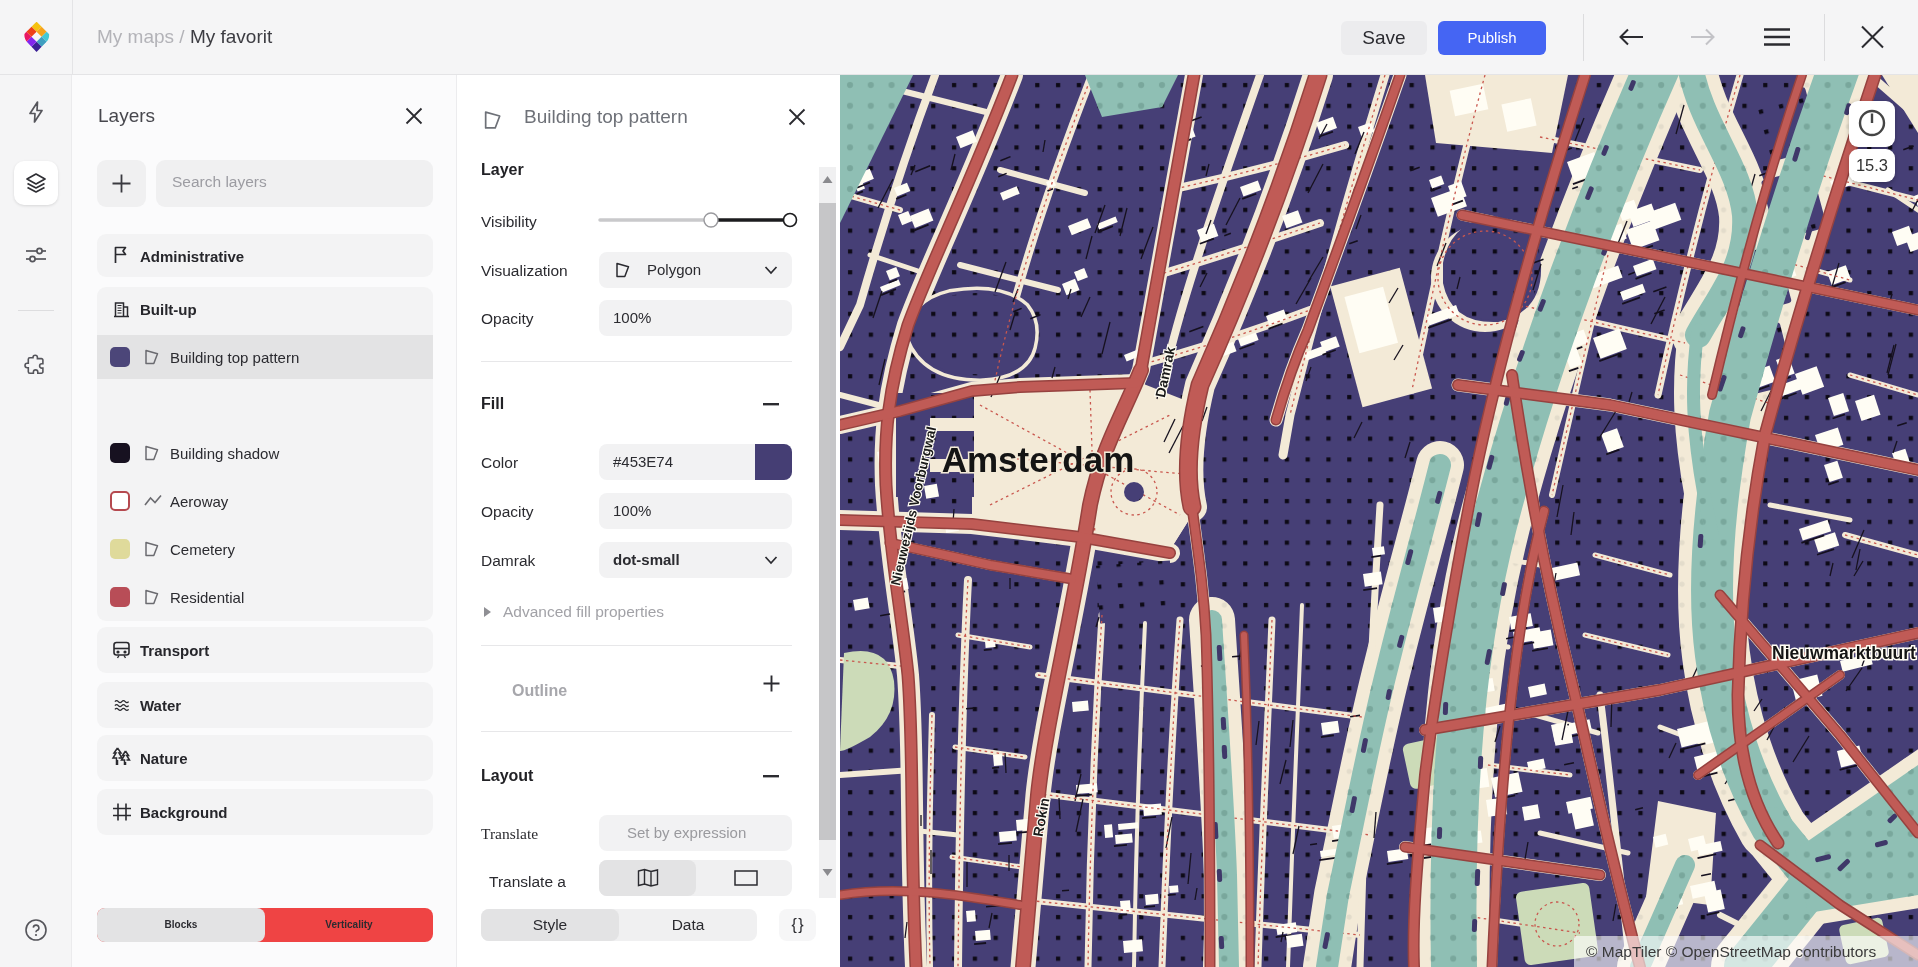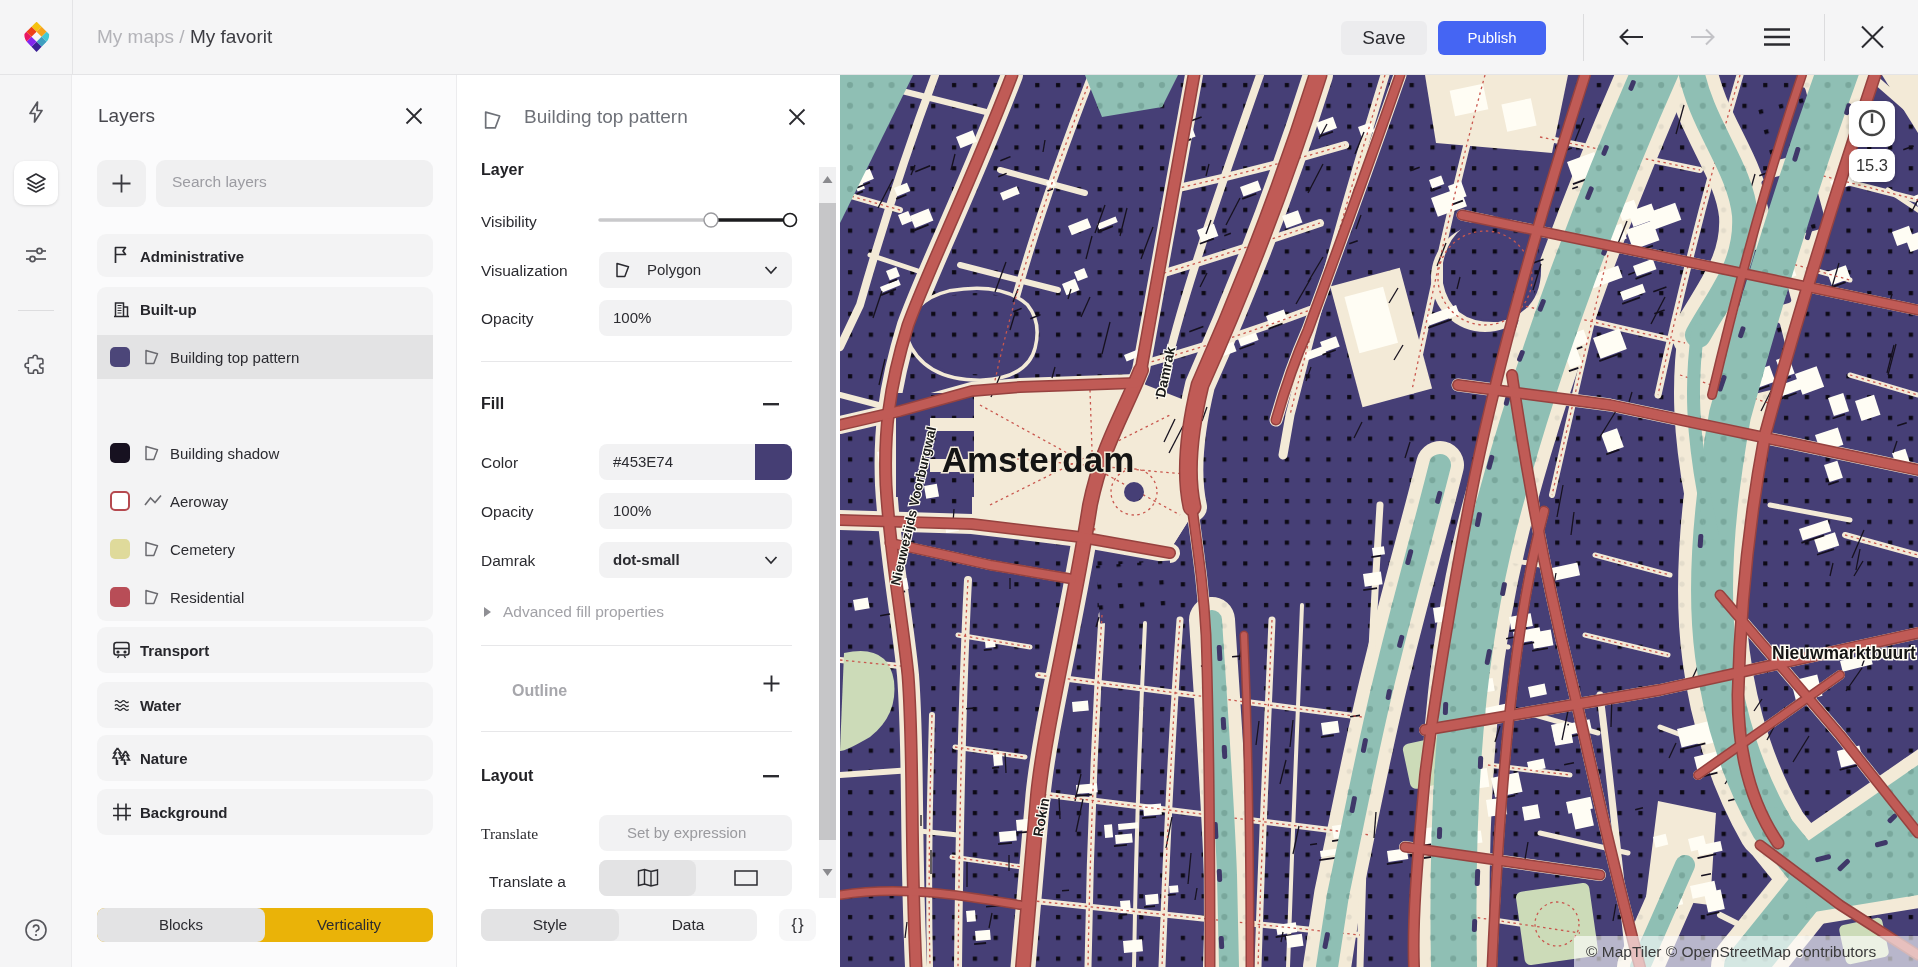--- a/index.html
+++ b/index.html
@@ -22,21 +22,21 @@
 .rico { position:absolute; left:24px; }
 
 #layers { position:absolute; left:72px; top:75px; width:385px; height:892px; background:#fbfbfc; border-right:1px solid #ececee; }
 #layers h1 { position:absolute; left:26px; top:30px; font-size:19px; font-weight:400; color:#47474d; }
 .lrow { position:absolute; left:25px; width:336px; background:#f3f3f4; border-radius:9px; }
 .lrow .ttl { font-size:15px; font-weight:bold; color:#26262b; position:absolute; left:43px; top:50%; transform:translateY(-50%); }
 .sub { position:absolute; left:0; width:336px; height:44px; }
 .sub .nm { position:absolute; left:73px; top:50%; transform:translateY(-50%); font-size:15px; color:#2b2b30; font-weight:400;}
 .swatch { position:absolute; left:13px; top:12px; width:20px; height:20px; border-radius:5px; }
 .pgico { position:absolute; left:46px; top:13px; }
-#blkbar { position:absolute; left:25px; top:833px; width:336px; height:34px; background:#eab308; border-radius:8px; font-size:15px; color:#2b2b30; }
+#blkbar { position:absolute; left:25px; top:833px; width:336px; height:34px; background:#ef4444; border-radius:8px; font-size:10px; color:#2b2b30;font-weight:bold; }
 #blkbar .on { position:absolute; left:0; top:0; width:168px; height:34px; background:#e3e3e4; border-radius:8px; text-align:center; line-height:34px; }
 #blkbar .off { position:absolute; left:168px; top:0; width:168px; height:34px; text-align:center; line-height:34px; }
 
 #props { position:absolute; left:457px; top:75px; width:383px; height:892px; background:#fff; }
 #props .hico { position:absolute; left:25px; top:34px; }
 #props h1 { position:absolute; left:67px; top:31px; font-size:19px; font-weight:400; color:#6e7178; }
 .plabel { position:absolute; left:24px; font-size:15.5px; color:#2b2b30; }
 .pheadb { position:absolute; left:24px; font-size:16px; font-weight:bold; color:#222226; }
 .pheadg { position:absolute; left:24px; font-size:16px; font-weight:bold; color:#a7a7ac; }
 .pinput { position:absolute; left:142px; width:193px; height:36px; background:#f2f2f3; border-radius:8px; font-size:15px; color:#2b2b30; line-height:36px; padding-left:14px; }

